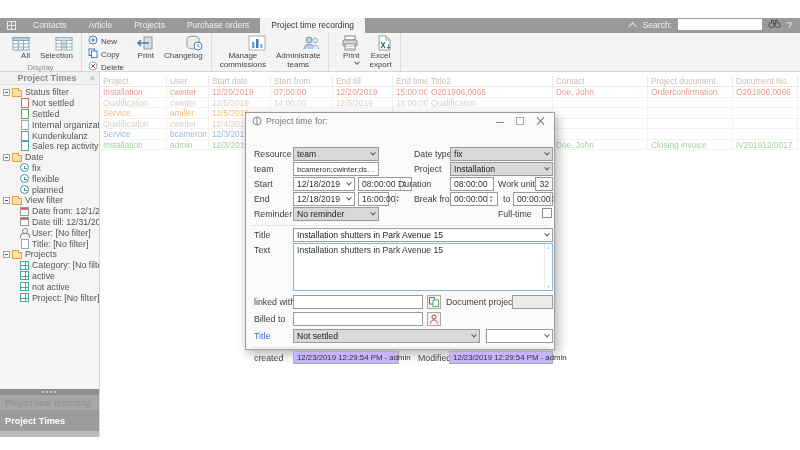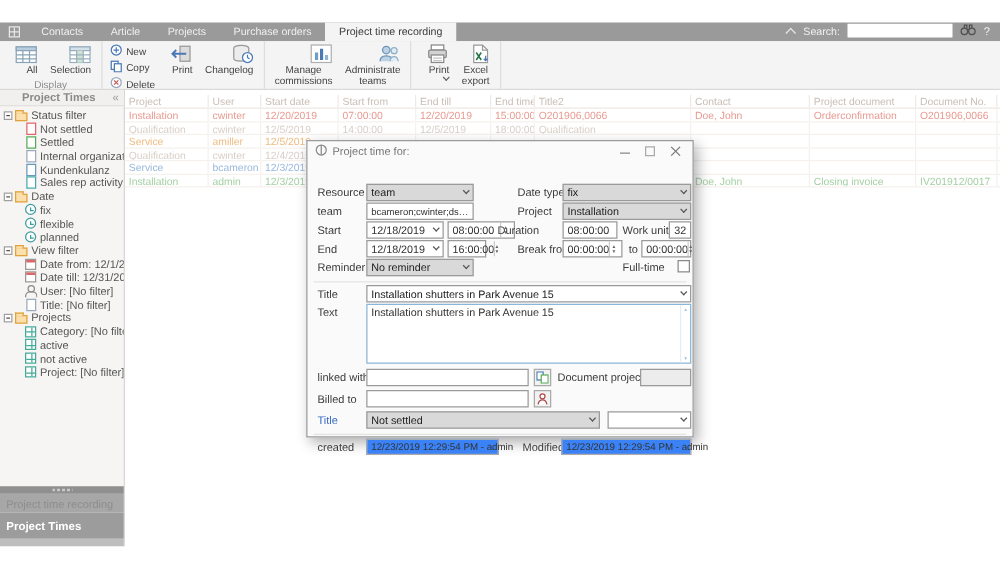--- a/index.html
+++ b/index.html
@@ -115,21 +115,21 @@
   .tbox { height:14px; border:1px solid #9a9a9a; background:#fff; display:flex; align-items:center; padding:0 3px; font-size:8.6px; }
   .spin { margin-left:auto; width:8px; align-self:stretch; border-left:1px solid #ccc; display:flex; flex-direction:column;
     align-items:center; justify-content:center; font-size:4.5px; line-height:4px; color:#666; }
   .morebtn { width:10px; font-size:8px; color:#555; text-align:center; margin-left:auto; }
   .sep { position:absolute; left:5px; right:5px; height:1px; background:#e3e3e3; }
   .textarea { border:1px solid #8ab6d8; background:#fff; font-size:8.6px; padding:1px 3px; position:relative; }
   .ta-rail { position:absolute; right:0; top:0; bottom:0; width:8px; border-left:1px solid #e4eef6;
     display:flex; flex-direction:column; justify-content:space-between; align-items:center; font-size:4.5px; color:#aac4d8; padding:1px 0; }
   .iconbtn { width:14px; height:14px; border:1px solid #aaa; background:#f2f2f2; display:flex; align-items:center; justify-content:center; }
   .checkbox { width:10px; height:10px; border:1px solid #8a8a8a; background:#fff; }
-  .infobox { height:13px; border:1px solid #ababab; background:#3b82f6; display:flex; align-items:center; padding:0 3px; font-size:8.4px; color:#333; }
+  .infobox { height:13px; border:1px solid #ababab; background:#c4b5fd; display:flex; align-items:center; padding:0 3px; font-size:8.4px; color:#333; }
 
   
   .bottomtabs { position:absolute; left:0; top:437px; width:800px; height:13px; background:#f3f3f3;
     border-top:1px solid #d8d8d8; display:flex; font-size:8.5px; }
   .btab { padding:0 9px; display:flex; align-items:center; color:#444; border-right:1px solid #ddd; cursor:default; }
   .btab.active { background:#fff; border-right:1px solid #c9c9c9; box-shadow:inset 0 -1px 0 #fff; color:#222; }
 </style>
 </head>
 <body>
 

